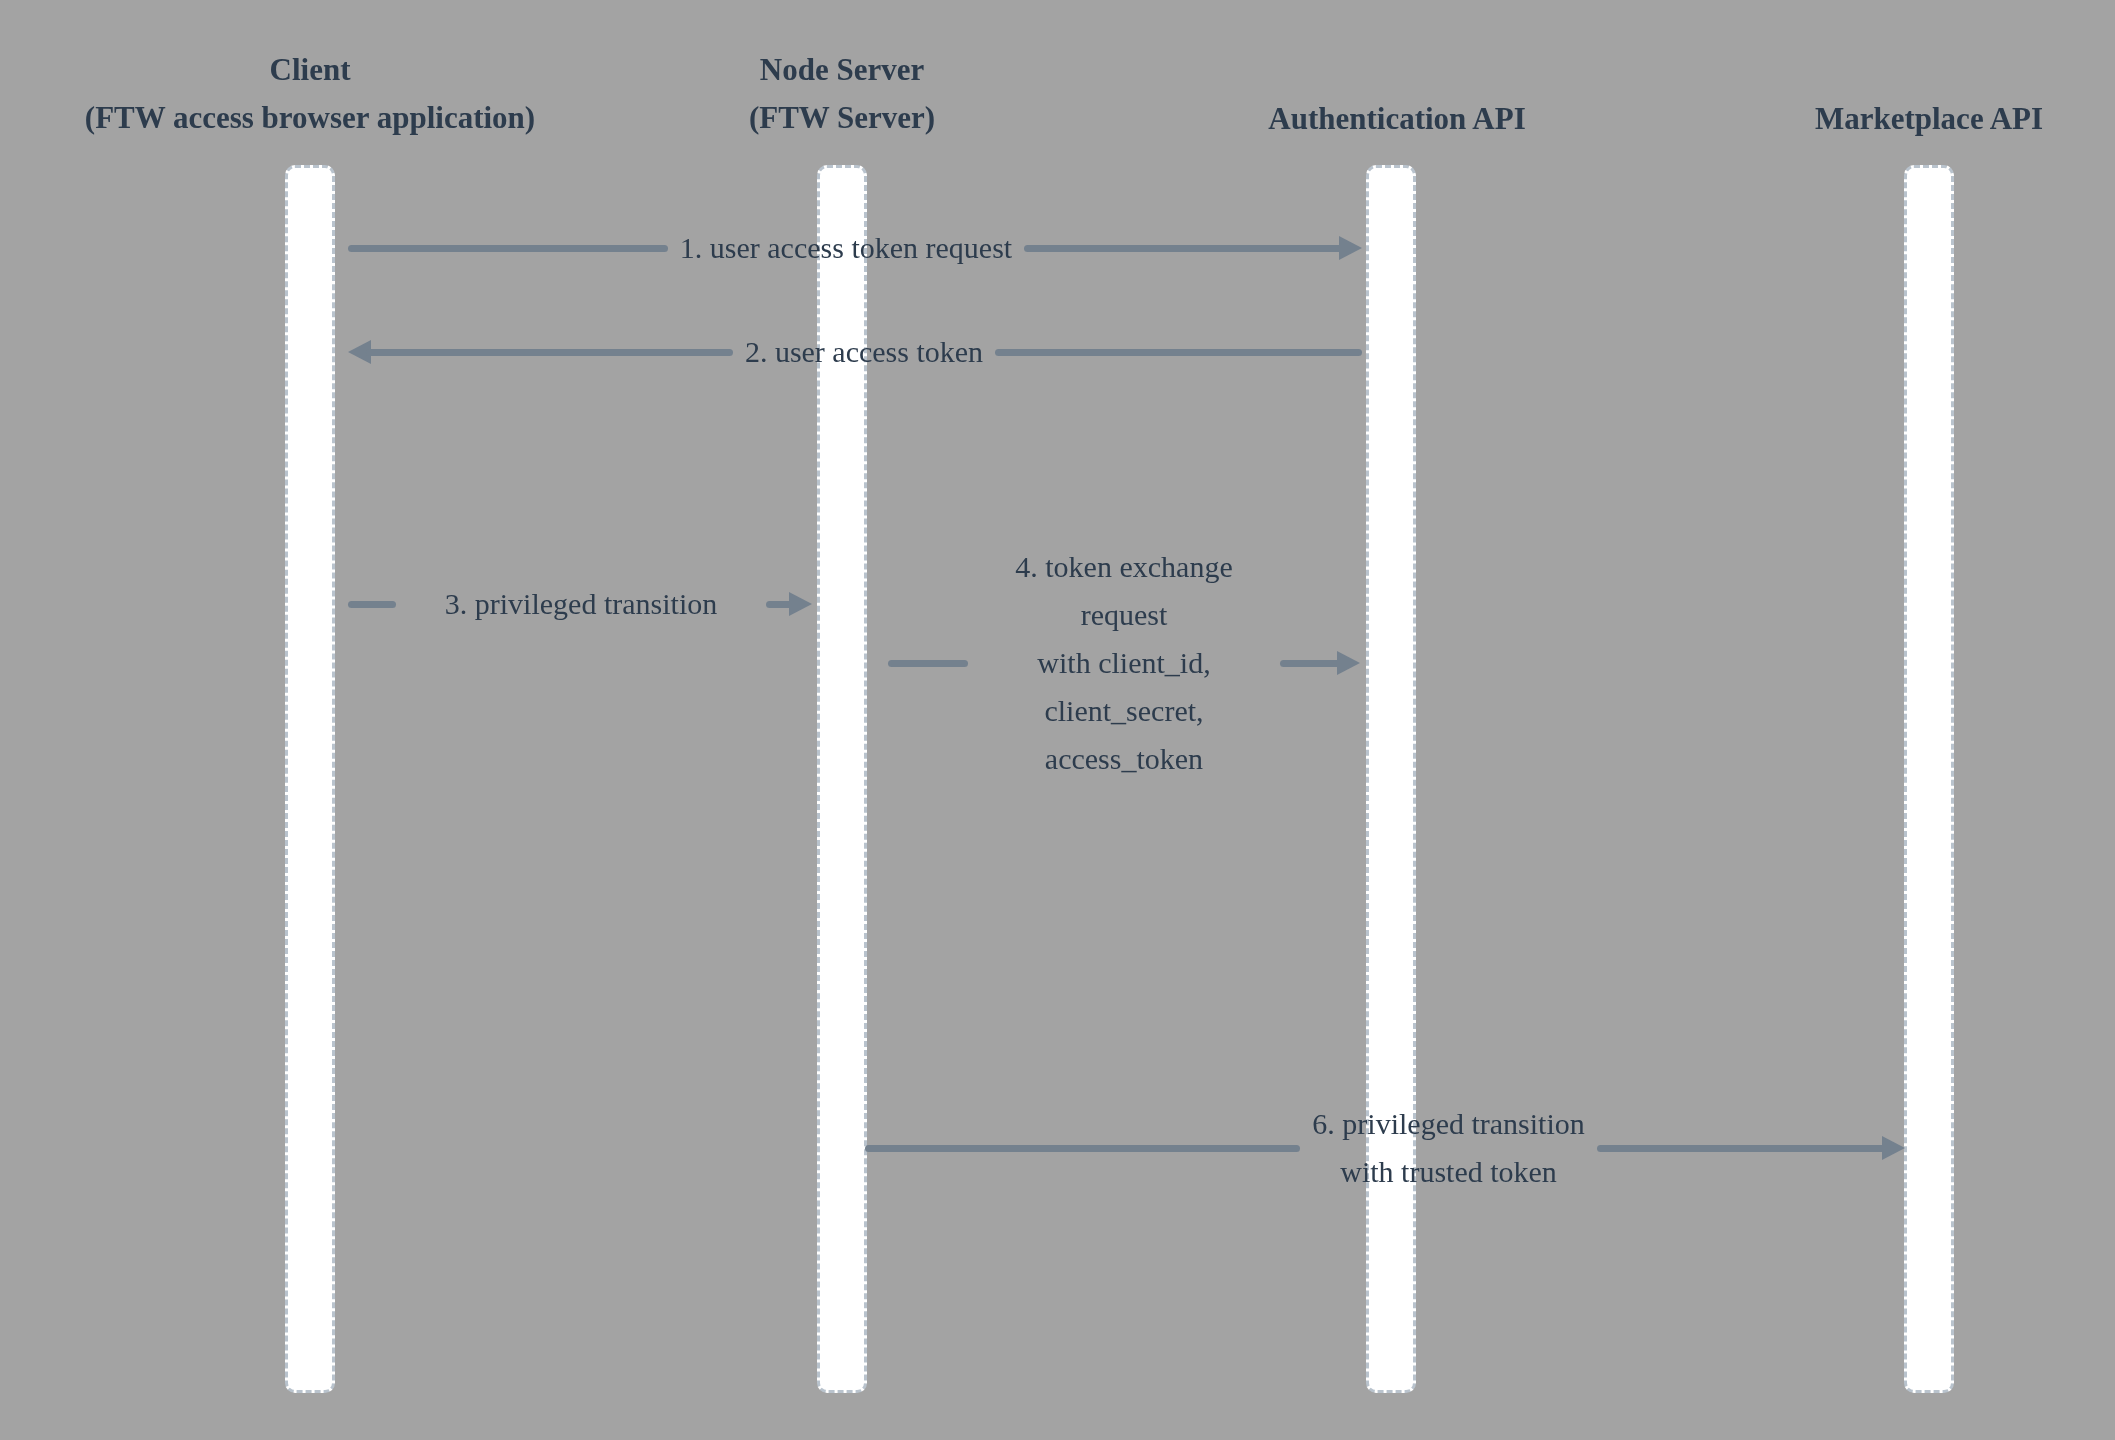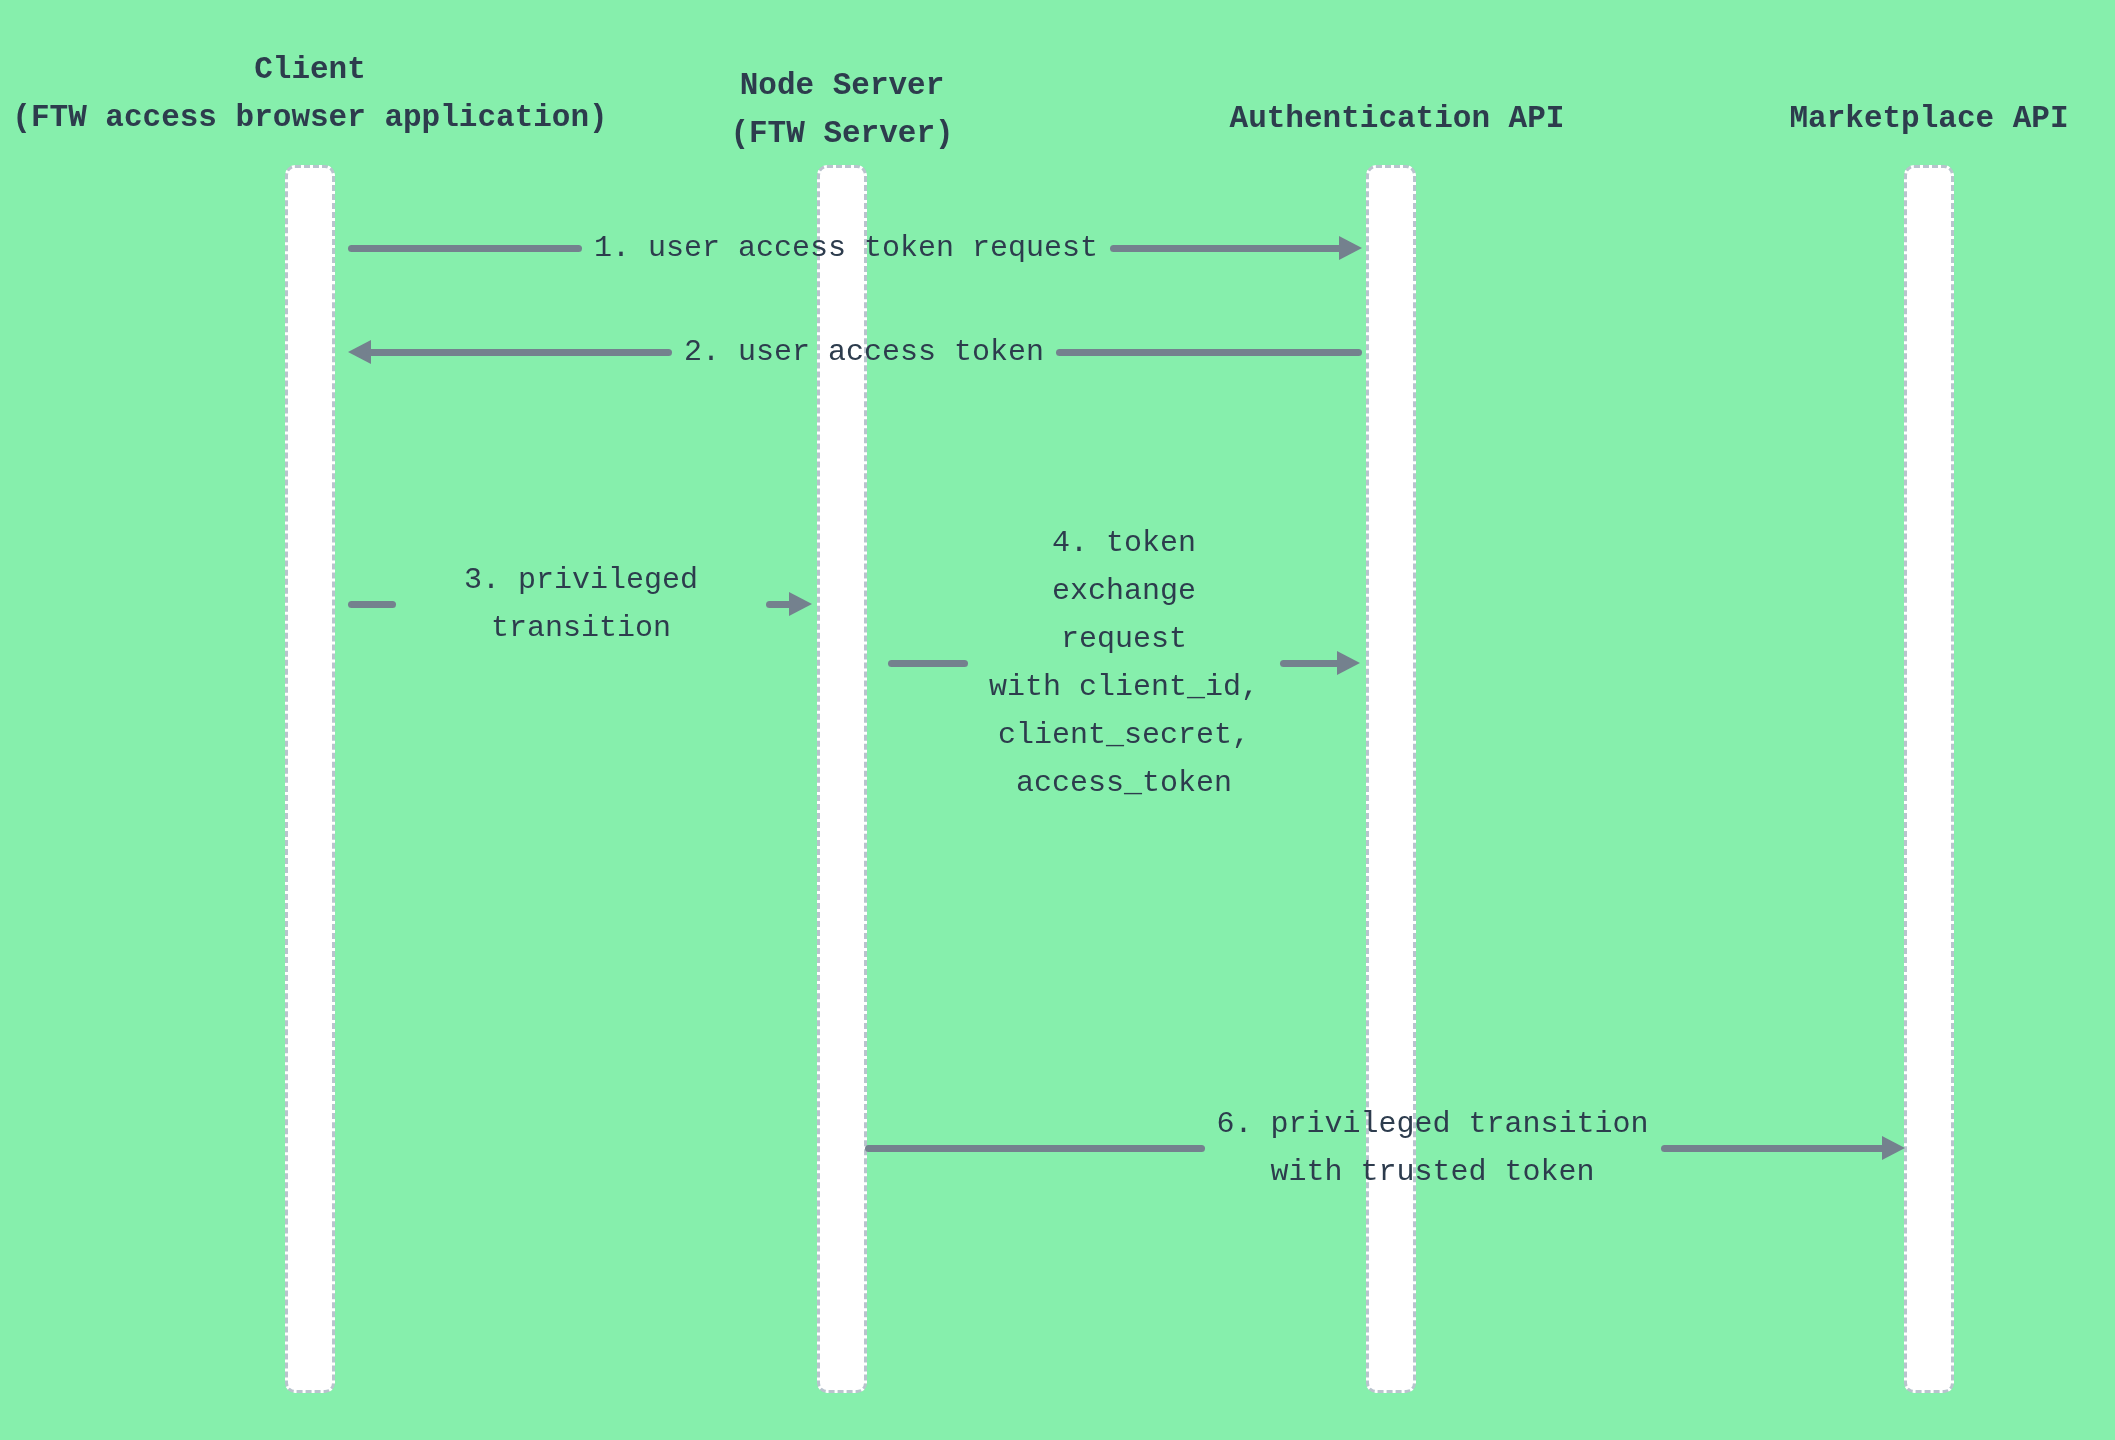--- a/index.html
+++ b/index.html
@@ -1,21 +1,21 @@
 <!DOCTYPE html>
 <html><head>
 <meta charset="utf-8">
 <style>
   html, body { margin: 0; padding: 0; }
   .canvas {
     position: relative;
     width: 2115px;
     height: 1440px;
-    background: #86efac;
-    font-family: Liberation Mono, monospace;
+    background: #a3a3a3;
+    font-family: Liberation Serif, serif;
     overflow: hidden;
   }
   .participant {
     position: absolute;
     text-align: center;
     color: #2d3c4d;
     font-weight: 700;
     font-size: 31px;
     line-height: 48px;
     white-space: nowrap;
@@ -74,21 +74,21 @@
 </style>
 </head>
 <body>
 
 <div class="canvas">
 
   <div class="participant" style="left:10px; top:46px; width:600px;">
     <div>Client</div>
     <div>(FTW access browser application)</div>
   </div>
-  <div class="participant" style="left:542px; top:62px; width:600px;">
+  <div class="participant" style="left:542px; top:46px; width:600px;">
     <div>Node Server</div>
     <div>(FTW Server)</div>
   </div>
   <div class="participant" style="left:1097px; top:95px; width:600px;">
     <div>Authentication API</div>
   </div>
   <div class="participant" style="left:1729px; top:95px; width:400px;">
     <div>Marketplace API</div>
   </div>
 

